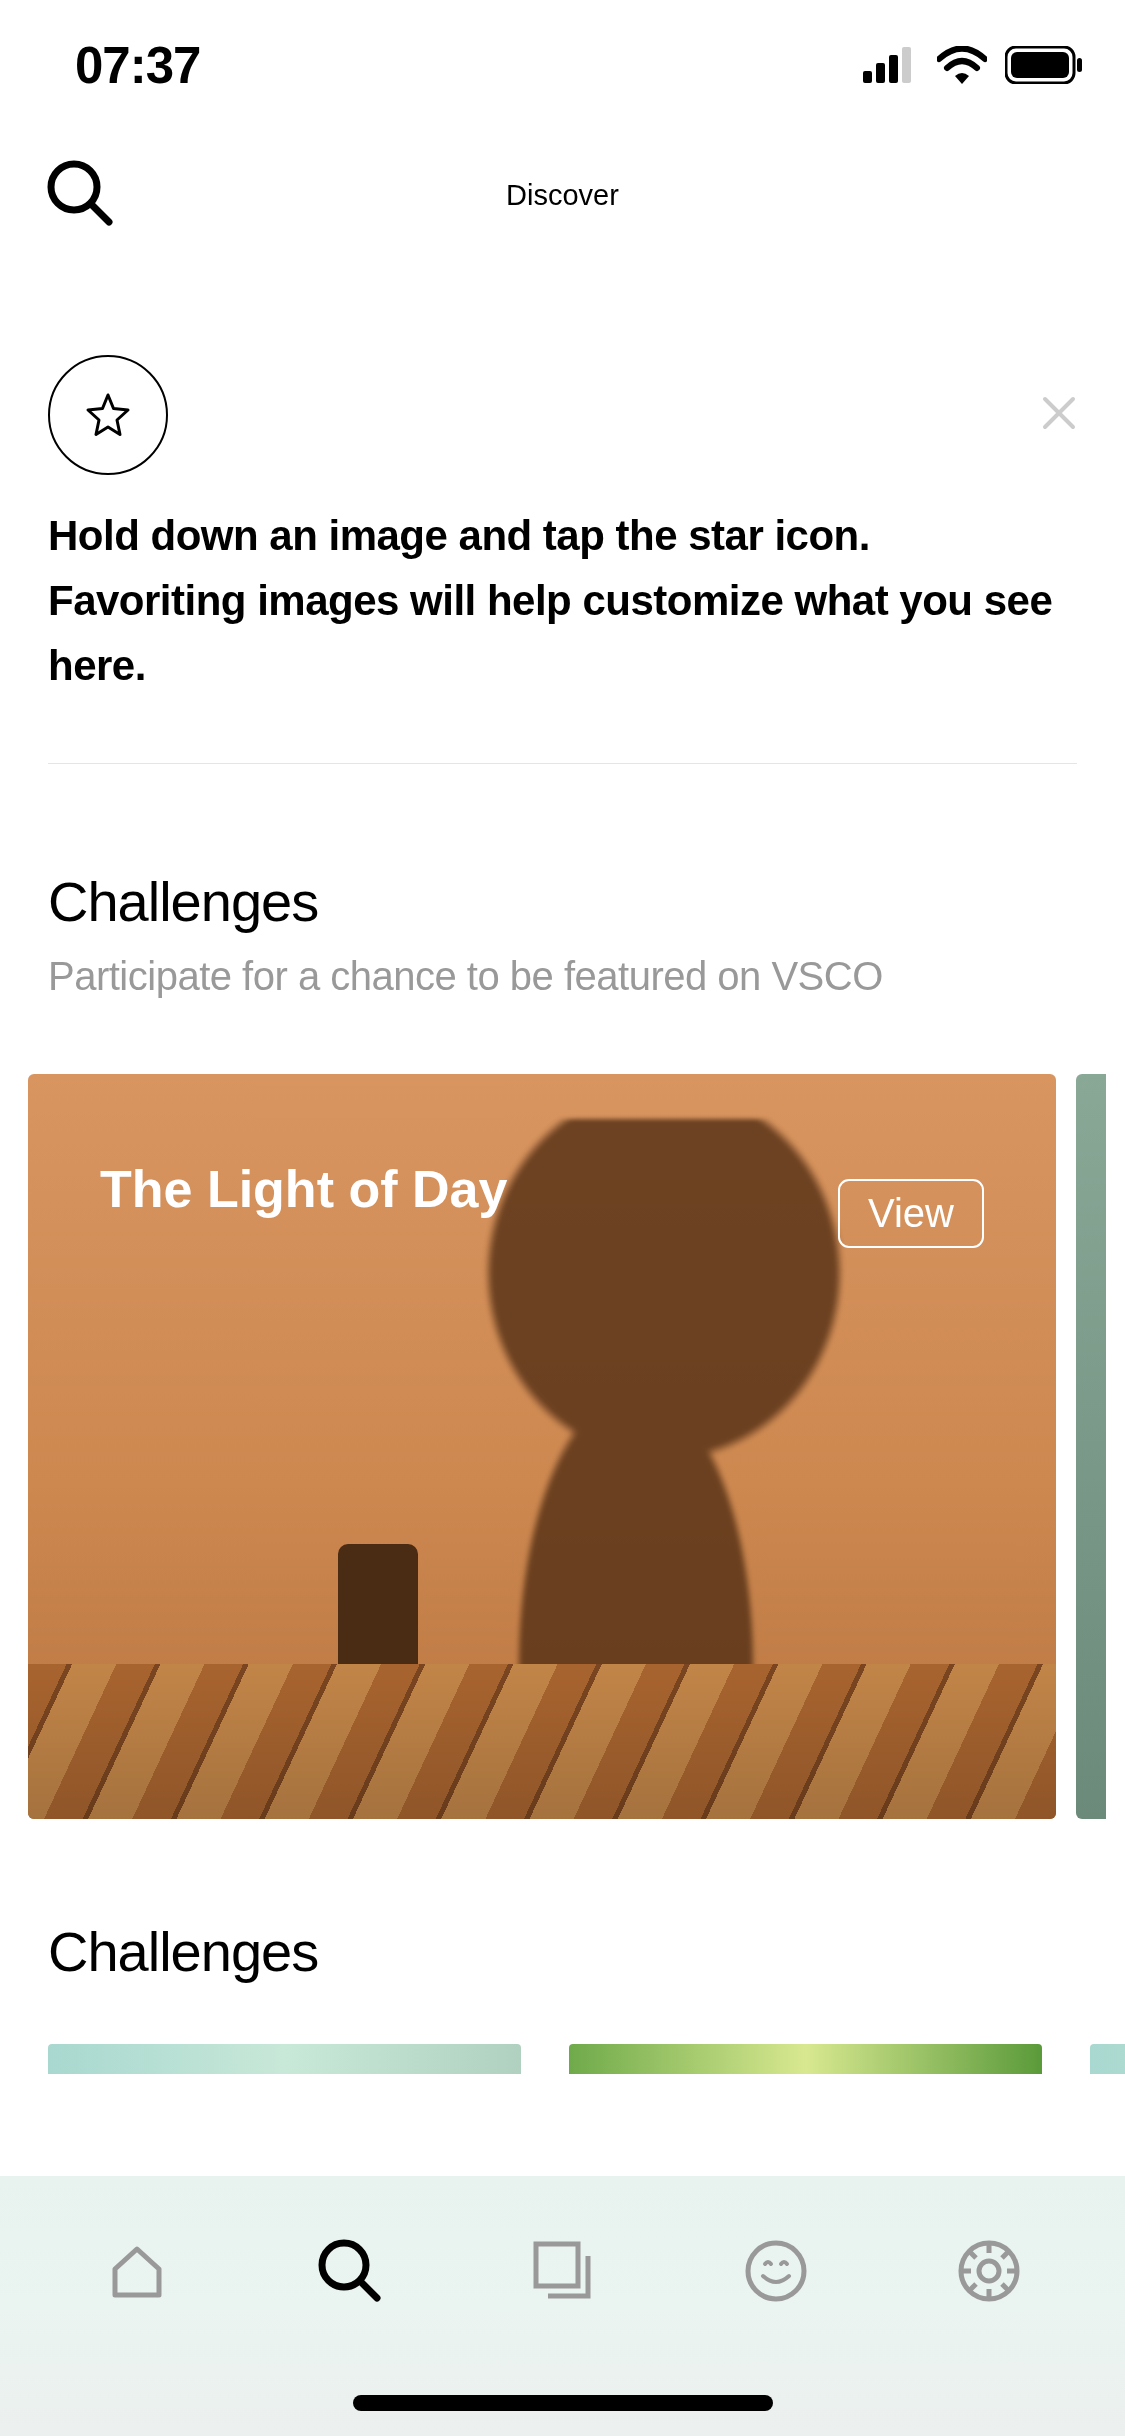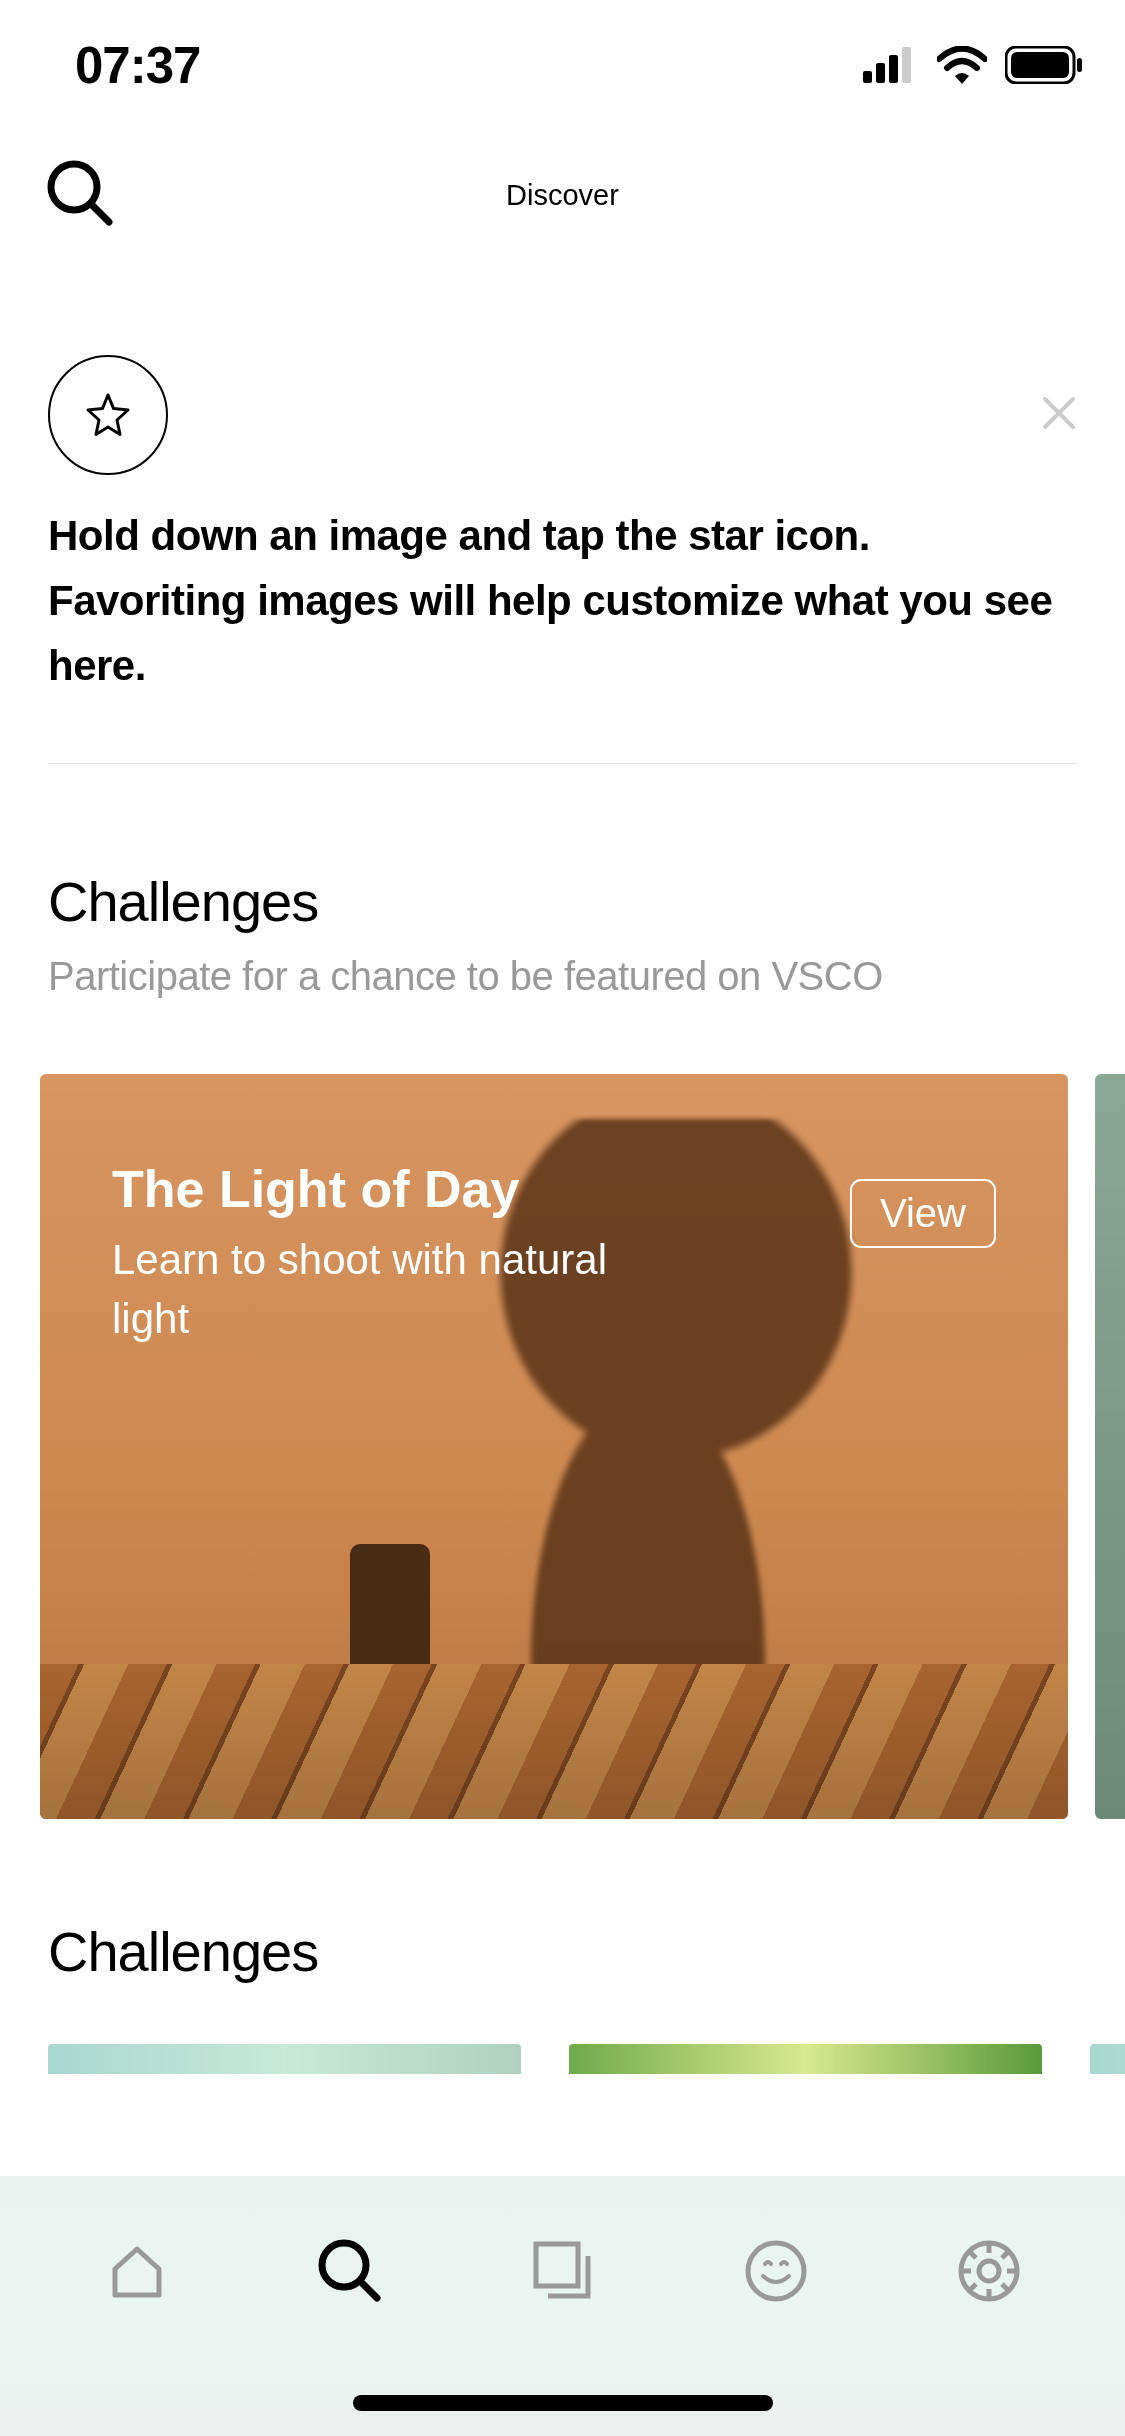--- a/index.html
+++ b/index.html
@@ -94,23 +94,22 @@
       color: #999;
       margin-top: 20px;
       letter-spacing: -0.5px;
     }
     .challenge-scroll {
       margin-top: 75px;
       display: flex;
       gap: 20px;
       margin-left: -48px;
       margin-right: -48px;
-      padding-left: 40px;
+      padding-left: 28px;
       overflow: hidden;
-      justify-content: space-between;
     }
     .challenge-card {
       flex: 0 0 1028px;
       height: 745px;
       border-radius: 6px;
       position: relative;
       overflow: hidden;
       background: linear-gradient(180deg, #d89560 0%, #cd8850 55%, #b87440 100%);
     }
     .challenge-card::after {
@@ -283,21 +282,20 @@
 
   <div class="section">
     <div class="section-title">Challenges</div>
     <div class="section-sub">Participate for a chance to be featured on VSCO</div>
     <div class="challenge-scroll">
       <div class="challenge-card">
         <div class="silhouette"></div>
         <div class="phone-sil"></div>
         <div class="challenge-text">
           <div class="challenge-title">The Light of Day</div>
-          <div class="challenge-desc">Learn to shoot with natural light</div>
         </div>
         <div class="view-btn">View</div>
       </div>
       <div class="peek-card"></div>
     </div>
   </div>
 
   <div class="section section2">
     <div class="section-title">Challenges</div>
     <div class="thumbs">

